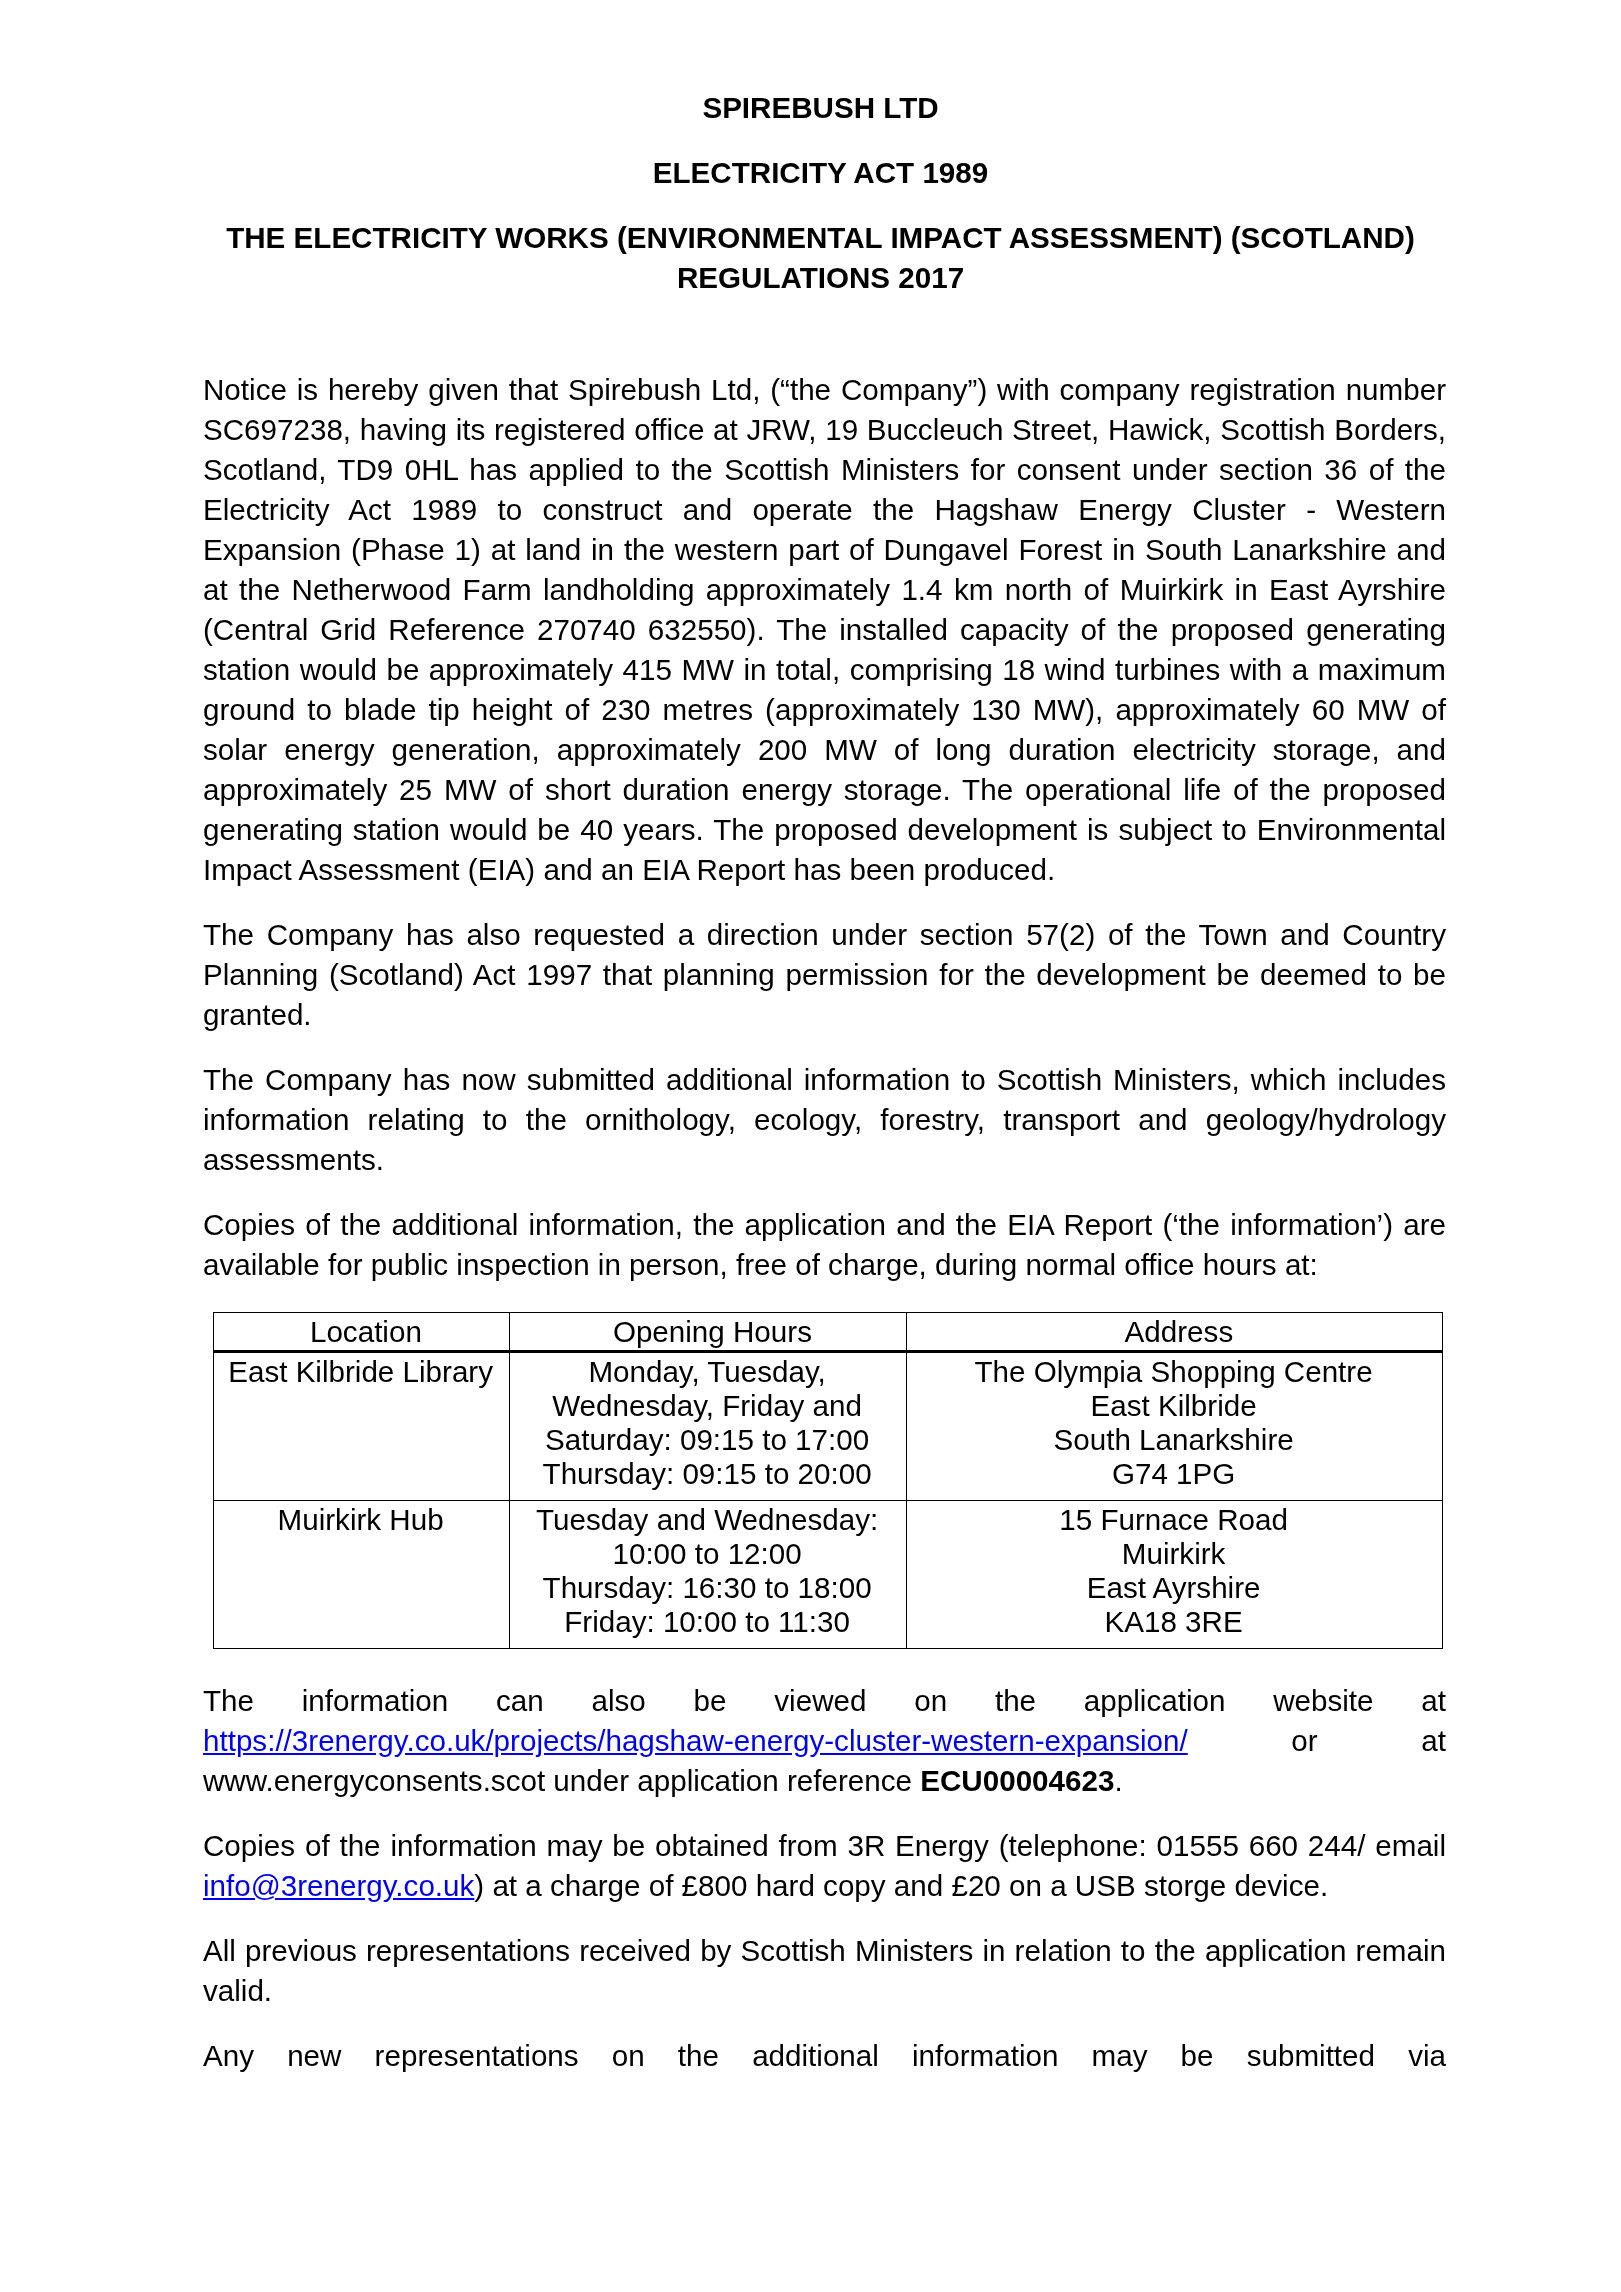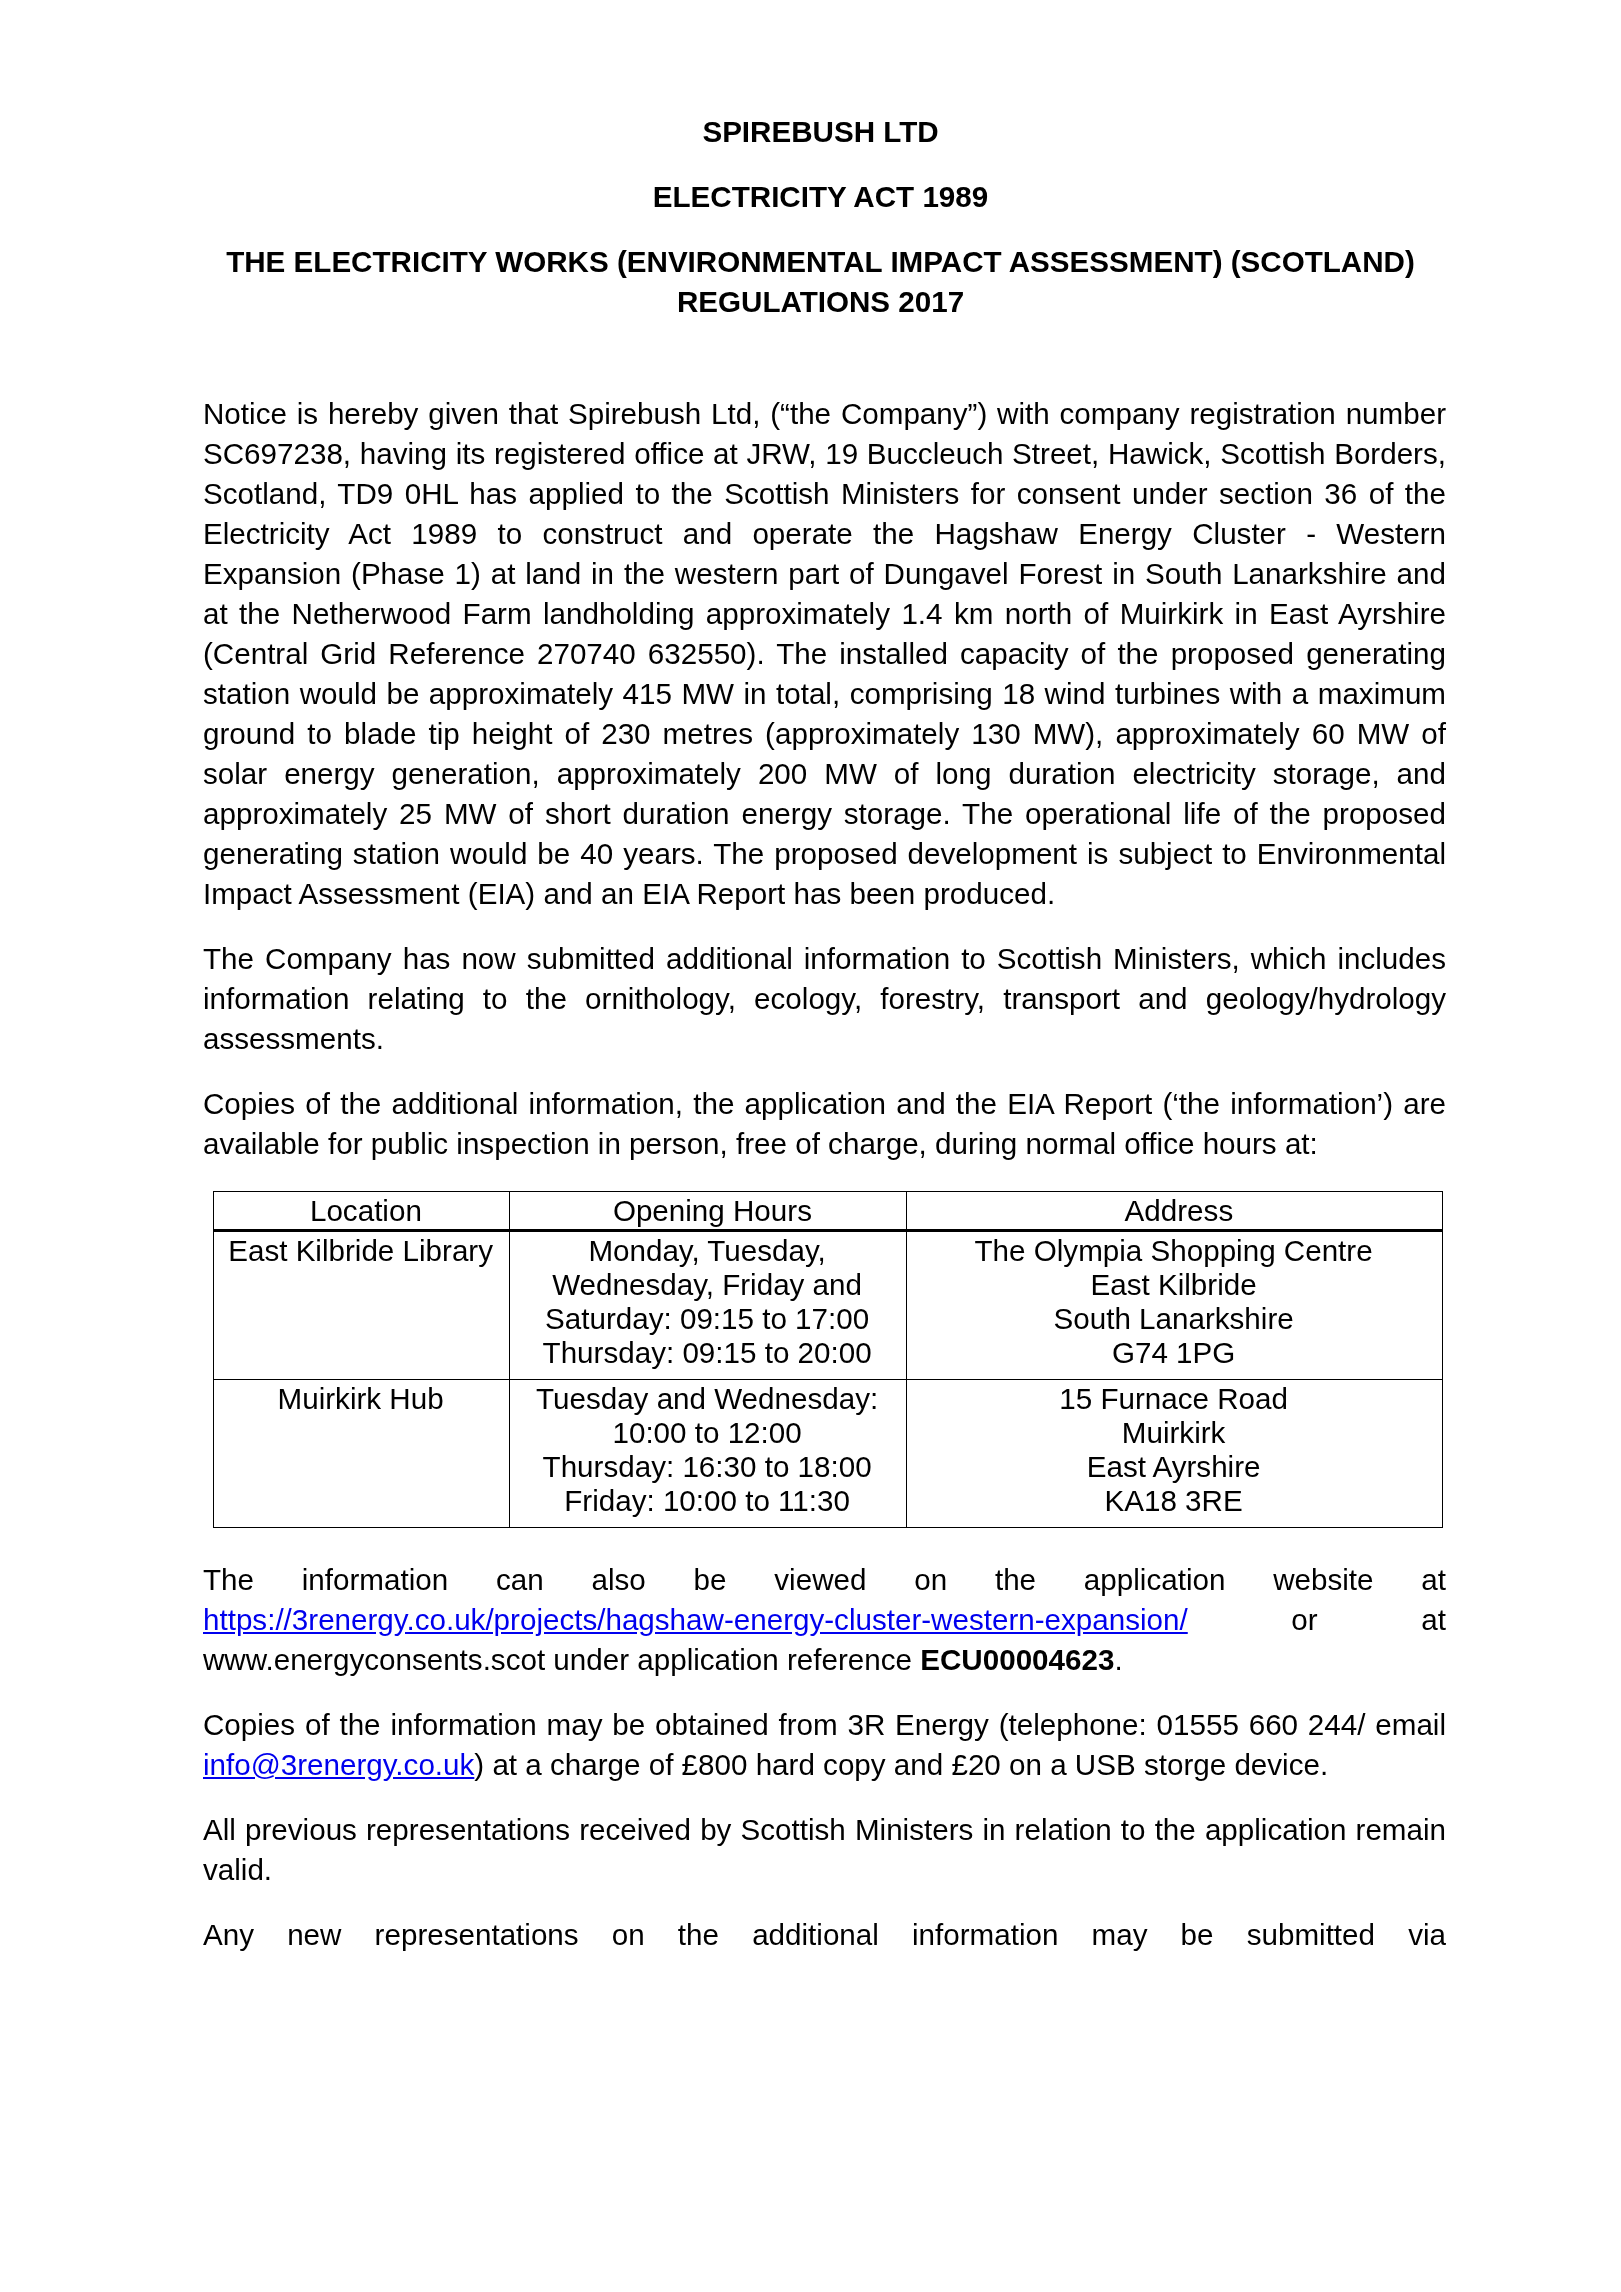--- a/index.html
+++ b/index.html
@@ -9,21 +9,21 @@
     background: #ffffff;
     overflow: hidden;
     font-family: "Liberation Sans", sans-serif;
     font-size: 29.6px;
     color: #000000;
   }
   .page {
     box-sizing: border-box;
     width: 1622px;
     height: 1719px;
-    padding: 112px 176px 0 195px;
+    padding: 88px 176px 0 195px;
   }
   .doc-heading {
     font-weight: bold;
     text-align: center;
     line-height: 40px;
     margin: 0 0 25px 0;
   }
   .doc-heading.last { margin-bottom: 72px; }
   p.body-para {
     text-align: justify;
@@ -65,20 +65,21 @@
 <body>
 
 <div class="page">
 
   <div class="doc-heading">SPIREBUSH LTD</div>
   <div class="doc-heading">ELECTRICITY ACT 1989</div>
   <div class="doc-heading last">THE ELECTRICITY WORKS (ENVIRONMENTAL IMPACT ASSESSMENT) (SCOTLAND) REGULATIONS 2017</div>
 
   <p class="body-para">Notice is hereby given that Spirebush Ltd, (“the Company”) with company registration number SC697238, having its registered office at JRW, 19 Buccleuch Street, Hawick, Scottish Borders, Scotland, TD9 0HL has applied to the Scottish Ministers for consent under section 36 of the Electricity Act 1989 to construct and operate the Hagshaw Energy Cluster - Western Expansion (Phase 1) at land in the western part of Dungavel Forest in South Lanarkshire and at the Netherwood Farm landholding approximately 1.4 km north of Muirkirk in East Ayrshire (Central Grid Reference 270740 632550). The installed capacity of the proposed generating station would be approximately 415 MW in total, comprising 18 wind turbines with a maximum ground to blade tip height of 230 metres (approximately 130 MW), approximately 60 MW of solar energy generation, approximately 200 MW of long duration electricity storage, and approximately 25 MW of short duration energy storage. The operational life of the proposed generating station would be 40 years. The proposed development is subject to Environmental Impact Assessment (EIA) and an EIA Report has been produced.</p>
 
+  <p class="body-para">The Company has also requested a direction under section 57(2) of the Town and Country Planning (Scotland) Act 1997 that planning permission for the development be deemed to be granted.</p>
 
   <p class="body-para">The Company has now submitted additional information to Scottish Ministers, which includes information relating to the ornithology, ecology, forestry, transport and geology/hydrology assessments.</p>
 
   <p class="body-para">Copies of the additional information, the application and the EIA Report (‘the information’) are available for public inspection in person, free of charge, during normal office hours at:</p>
 
   <table class="locations">
     <colgroup>
       <col style="width:296px">
       <col style="width:397px">
       <col style="width:536px">

